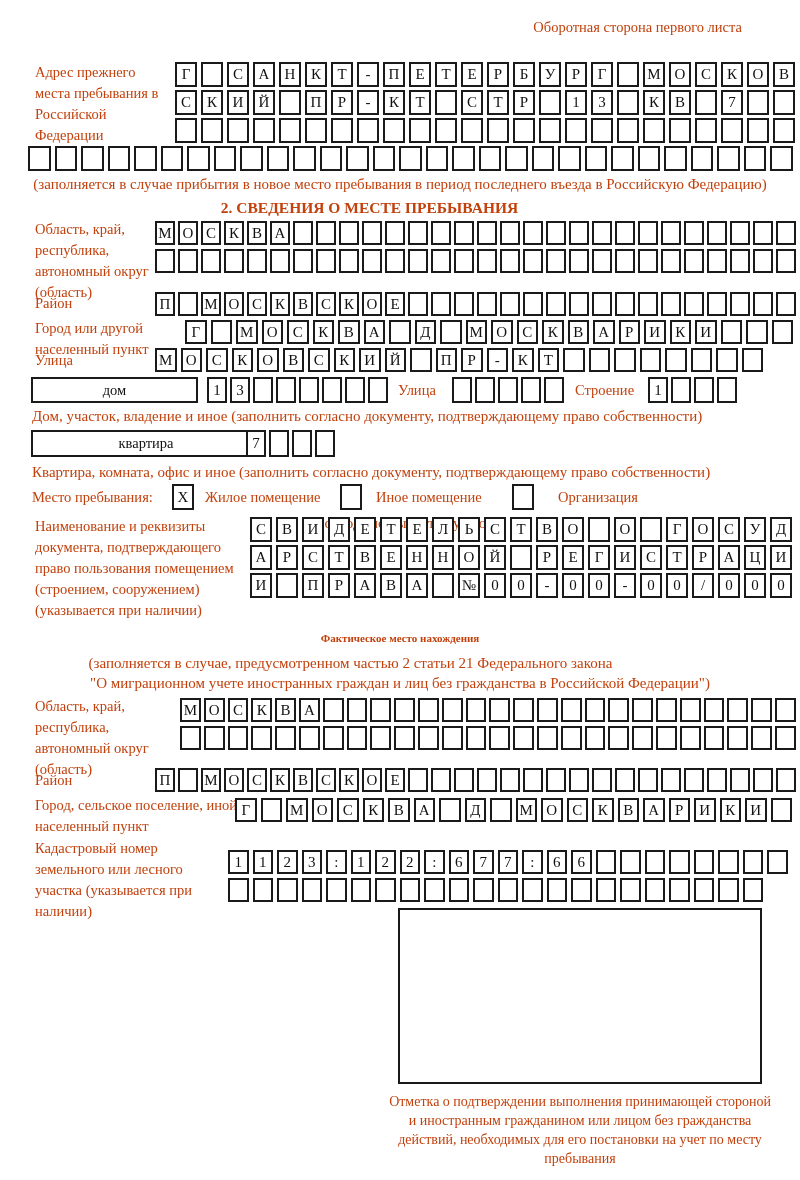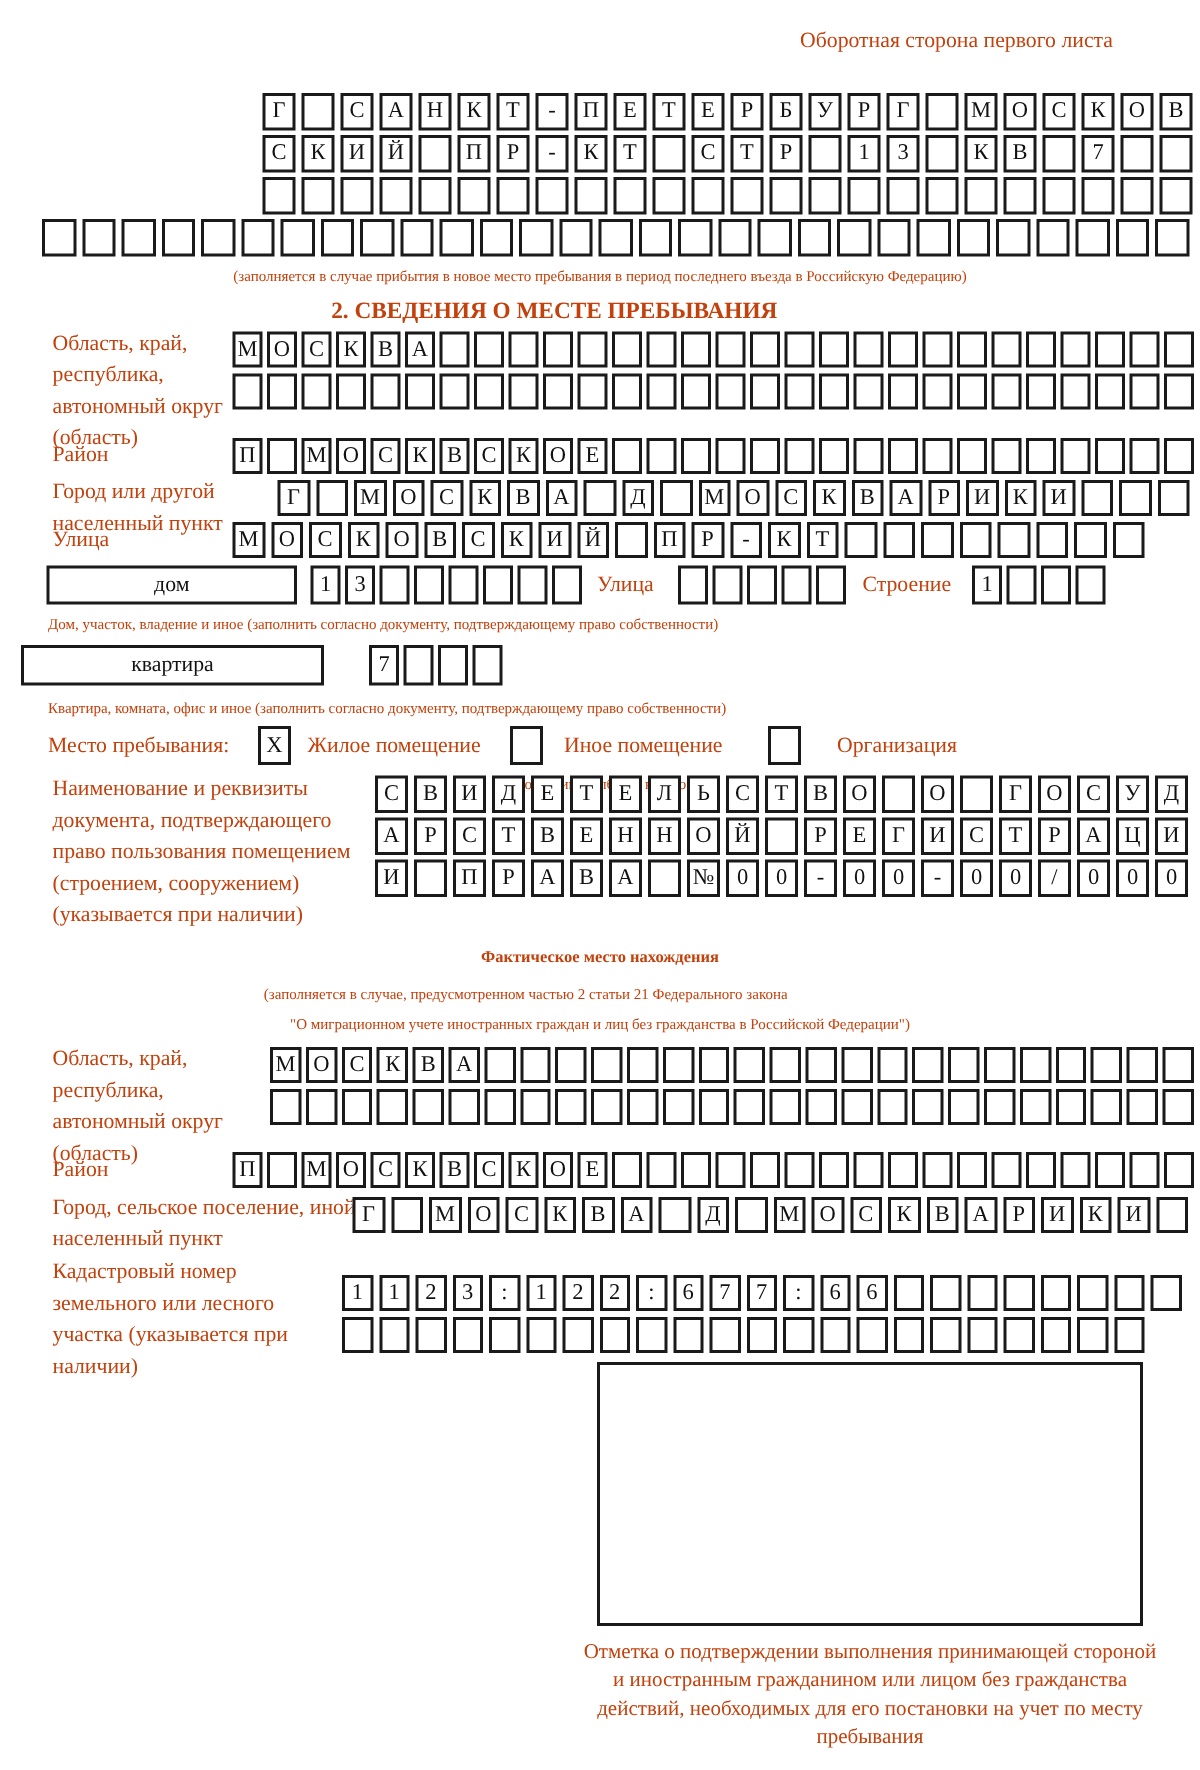--- a/index.html
+++ b/index.html
@@ -4,21 +4,21 @@
 <style>
   html,body { margin:0; padding:0; background:#ffffff; }
   .page {
     position:relative; width:800px; height:1180px; margin:0 auto;
     background:#ffffff; color:#111111;
     font-family:"Liberation Serif", serif;
     overflow:hidden;
   }
   .t { position:absolute; font-size:14.5px; line-height:21px; color:#c2410c; white-space:nowrap; }
   .label { white-space:normal; }
-  .note { font-size:10px; line-height:19px; white-space:normal; }
+  .note { font-size:15px; line-height:19px; white-space:normal; }
   .center { text-align:center; }
   .bold { font-weight:bold; }
   .boxrow { position:absolute; display:flex; }
   .cell {
     flex:0 0 auto; box-sizing:border-box;
     width:var(--w,22px); height:var(--h,24px);
     border:2px solid #1a1a1a; background:#fff;
     display:flex; align-items:center; justify-content:center;
     font-size:15px; line-height:1; font-family:"Liberation Serif", serif;
   }
@@ -37,20 +37,21 @@
     position:absolute; box-sizing:border-box; border:2px solid #1a1a1a; background:#fff;
   }
 </style>
 </head>
 <body>
 
 <div class="page">
 
   <div class="t" style="top:17px; right:58px;">Оборотная сторона первого листа</div>
 
+  <div class="t label" style="left:35px; top:62px; width:138px;">Адрес прежнего места пребывания в Российской Федерации</div>
   <div class="boxrow" style="left:175px; top:62px; gap:4px; --w:22px; --h:25px;">
       <div class="cell">Г</div>
       <div class="cell"></div>
       <div class="cell">С</div>
       <div class="cell">А</div>
       <div class="cell">Н</div>
       <div class="cell">К</div>
       <div class="cell">Т</div>
       <div class="cell">-</div>
       <div class="cell">П</div>
@@ -328,21 +329,21 @@
     </div>
   <div class="t" style="left:575px; top:380px;">Строение</div>
   <div class="boxrow" style="left:648px; top:377px; gap:3px; --w:20px; --h:26px;">
       <div class="cell">1</div>
       <div class="cell"></div>
       <div class="cell"></div>
       <div class="cell"></div>
     </div>
   <div class="t note" style="left:32px; top:407px; width:740px;">Дом, участок, владение и иное (заполнить согласно документу, подтверждающему право собственности)</div>
 
-  <div class="labelbox" style="left:14px; top:430px; width:202px; height:27px;">квартира</div>
+  <div class="labelbox" style="left:31px; top:430px; width:230px; height:27px;">квартира</div>
   <div class="boxrow" style="left:246px; top:430px; gap:3px; --w:20px; --h:27px;">
       <div class="cell">7</div>
       <div class="cell"></div>
       <div class="cell"></div>
       <div class="cell"></div>
     </div>
   <div class="t note" style="left:32px; top:463px; width:740px;">Квартира, комната, офис и иное (заполнить согласно документу, подтверждающему право собственности)</div>
 
   <div class="t" style="left:32px; top:487px;">Место пребывания:</div>
   <div class="checkbox" style="left:172px; top:484px;">X</div>

